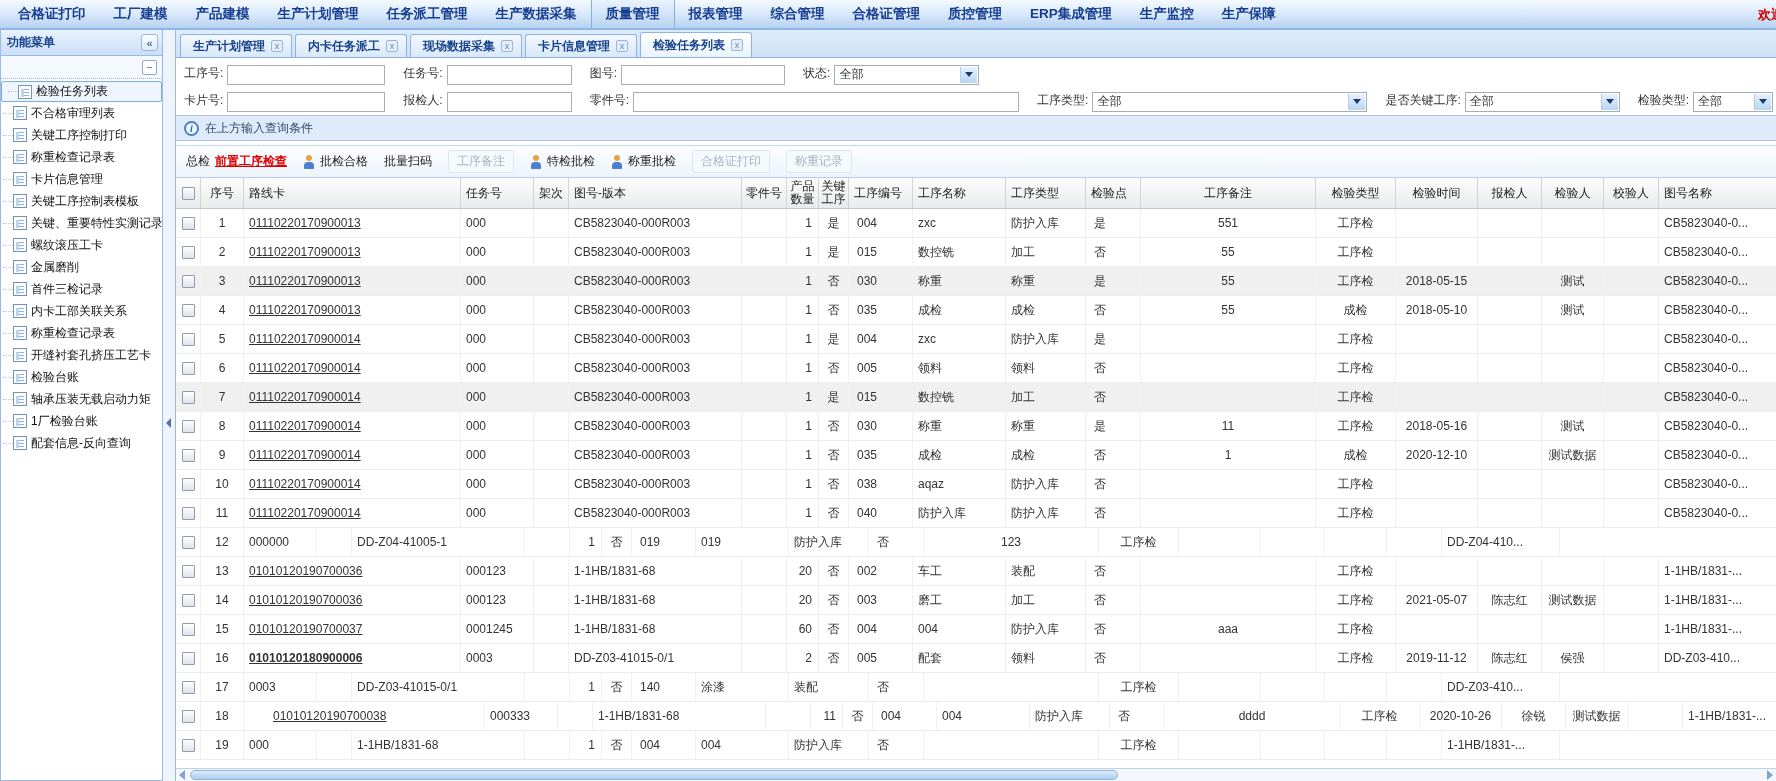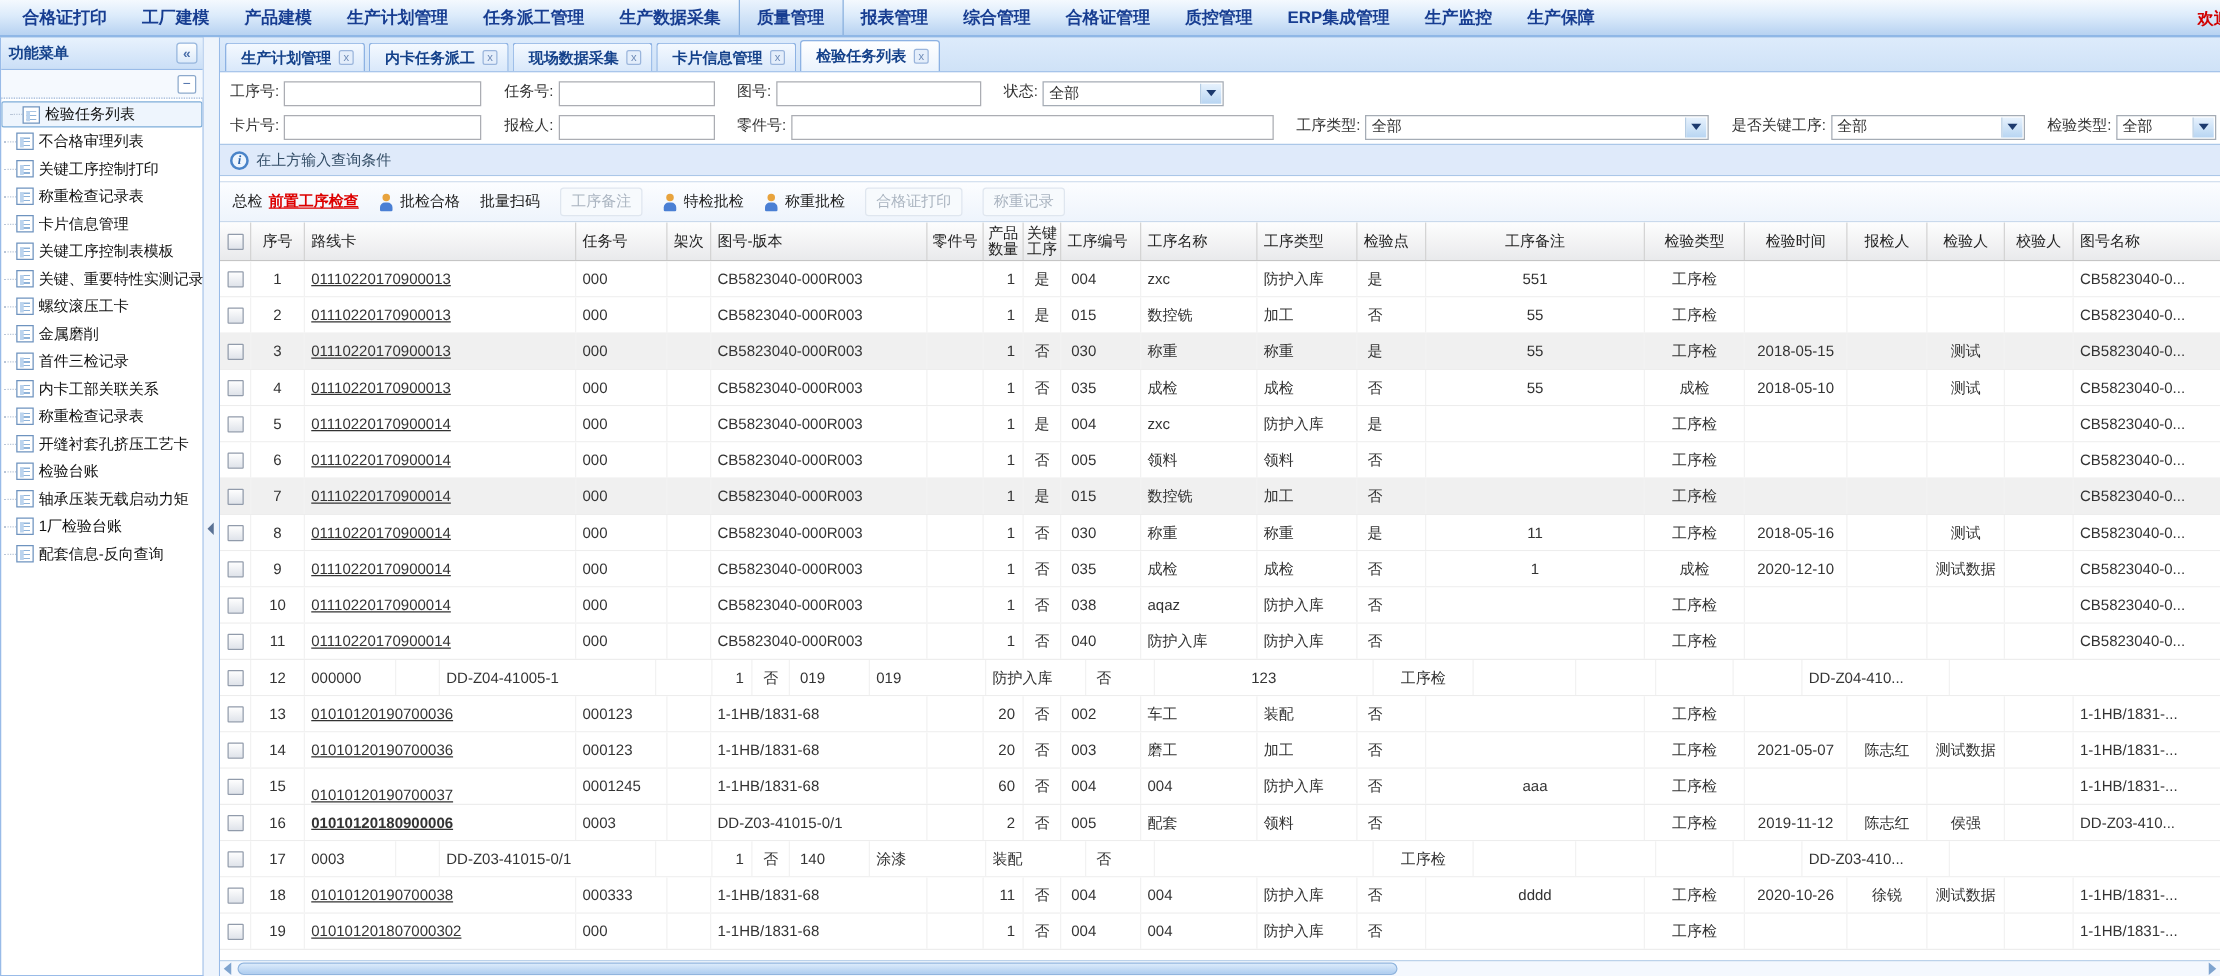--- a/index.html
+++ b/index.html
@@ -761,21 +761,21 @@
               <div class="g-cell" style="width: 64px;">陈志红</div>
               <div class="g-cell" style="width: 62px;">测试数据</div>
               <div class="g-cell" style="width: 55px;"></div>
               <div class="g-cell l" style="width: 118px;">1-1HB/1831-...</div>
             </div>
             <div class="grow">
               <div class="g-cell" style="width: 25px;">
                 <div class="cb"></div>
               </div>
               <div class="g-cell" style="width: 43px;">15</div>
-              <div class="g-cell l" style="width: 217px; align-items: flex-end;">
+              <div class="g-cell l" style="width: 217px;">
                 <span class="glink">01010120190700037</span>
               </div>
               <div class="g-cell l" style="width: 73px;">0001245</div>
               <div class="g-cell" style="width: 35px;"></div>
               <div class="g-cell l" style="width: 173px;">1-1HB/1831-68</div>
               <div class="g-cell" style="width: 45px;"></div>
               <div class="g-cell r" style="width: 32px;">60</div>
               <div class="g-cell" style="width: 30px;">否</div>
               <div class="g-cell l6" style="width: 64px;">004</div>
               <div class="g-cell l" style="width: 93px;">004</div>
@@ -836,21 +836,21 @@
               <div class="g-cell" style="width: 64px;"></div>
               <div class="g-cell" style="width: 62px;"></div>
               <div class="g-cell" style="width: 55px;"></div>
               <div class="g-cell l" style="width: 118px;">DD-Z03-410...</div>
             </div>
             <div class="grow">
               <div class="g-cell" style="width: 25px;">
                 <div class="cb"></div>
               </div>
               <div class="g-cell" style="width: 43px;">18</div>
-              <div class="g-cell l" style="width: 217px;">
+              <div class="g-cell l" style="width: 217px; margin-left: 24px;">
                 <span class="glink">01010120190700038</span>
               </div>
               <div class="g-cell l" style="width: 73px;">000333</div>
               <div class="g-cell" style="width: 35px;"></div>
               <div class="g-cell l" style="width: 173px;">1-1HB/1831-68</div>
               <div class="g-cell" style="width: 45px;"></div>
               <div class="g-cell r" style="width: 32px;">11</div>
               <div class="g-cell" style="width: 30px;">否</div>
               <div class="g-cell l6" style="width: 64px;">004</div>
               <div class="g-cell l" style="width: 93px;">004</div>
@@ -862,23 +862,20 @@
               <div class="g-cell" style="width: 64px;">徐锐</div>
               <div class="g-cell" style="width: 62px;">测试数据</div>
               <div class="g-cell" style="width: 55px;"></div>
               <div class="g-cell l" style="width: 118px;">1-1HB/1831-...</div>
             </div>
             <div class="grow">
               <div class="g-cell" style="width: 25px;">
                 <div class="cb"></div>
               </div>
               <div class="g-cell" style="width: 43px;">19</div>
-              <div class="g-cell l" style="width: 217px;">
-                <span class="glink">010101201807000302</span>
-              </div>
               <div class="g-cell l" style="width: 73px;">000</div>
               <div class="g-cell" style="width: 35px;"></div>
               <div class="g-cell l" style="width: 173px;">1-1HB/1831-68</div>
               <div class="g-cell" style="width: 45px;"></div>
               <div class="g-cell r" style="width: 32px;">1</div>
               <div class="g-cell" style="width: 30px;">否</div>
               <div class="g-cell l6" style="width: 64px;">004</div>
               <div class="g-cell l" style="width: 93px;">004</div>
               <div class="g-cell l" style="width: 80px;">防护入库</div>
               <div class="g-cell l6" style="width: 55px;">否</div>

